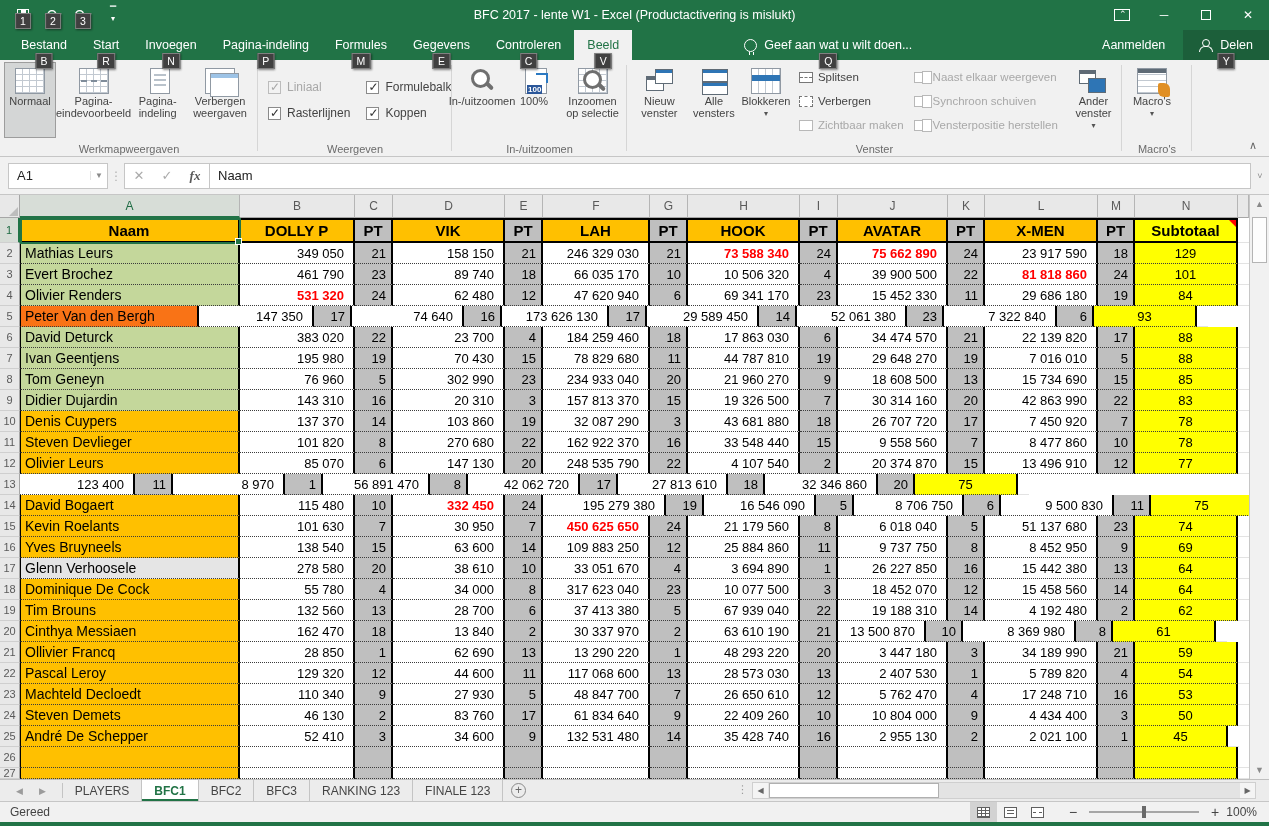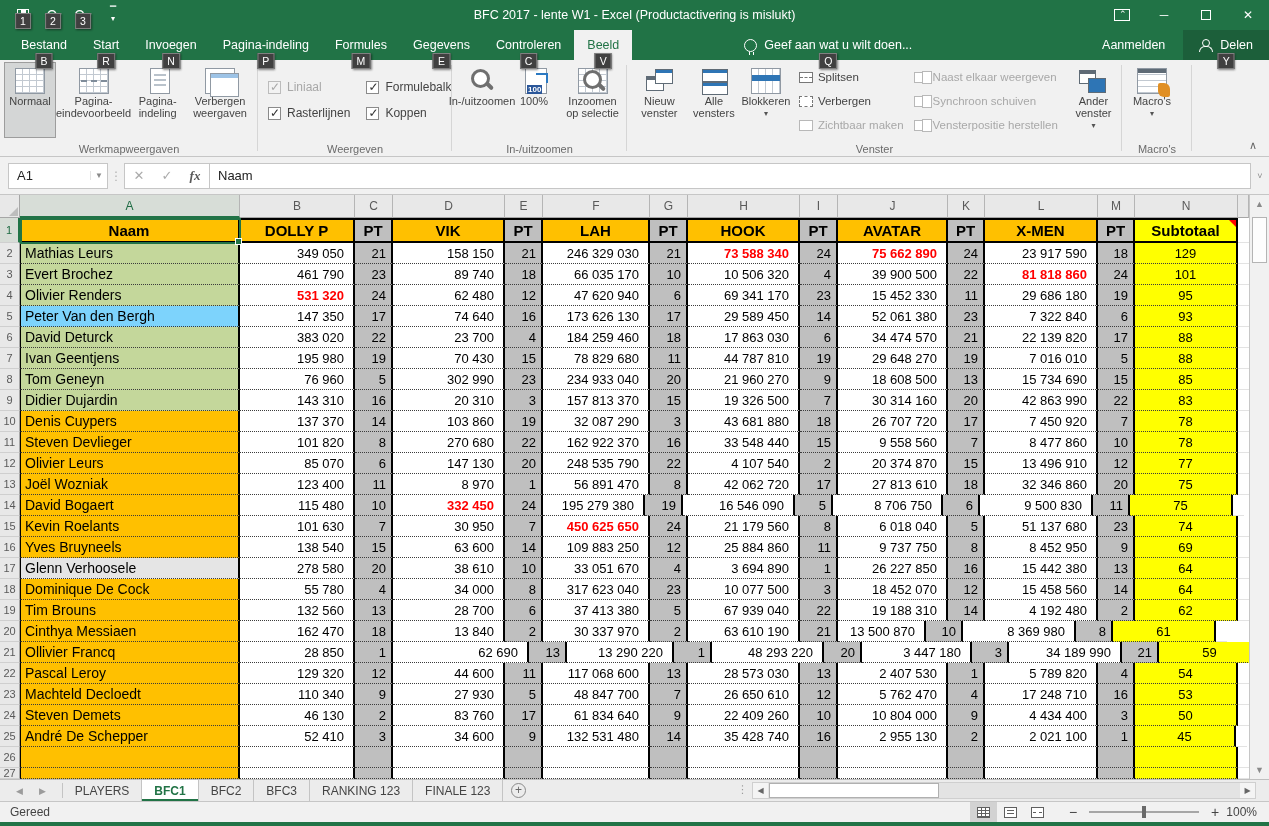--- a/index.html
+++ b/index.html
@@ -475,26 +475,26 @@
         <div class="cell val" style="width: 112px;">62 480</div>
         <div class="cell pt" style="width: 38px;">12</div>
         <div class="cell val" style="width: 107px;">47 620 940</div>
         <div class="cell pt" style="width: 38px;">6</div>
         <div class="cell val" style="width: 112px;">69 341 170</div>
         <div class="cell pt" style="width: 38px;">23</div>
         <div class="cell val" style="width: 110px;">15 452 330</div>
         <div class="cell pt" style="width: 37px;">11</div>
         <div class="cell val" style="width: 113px;">29 686 180</div>
         <div class="cell pt" style="width: 37px;">19</div>
-        <div class="cell sub" style="width: 103px;">95</div>
+        <div class="cell sub" style="width: 103px;">84</div>
         <div class="cell partialc" style="width: 11px;"></div>
       </div>
       <div class="xrow" style="height: 21px;">
         <div class="rownum">5</div>
-        <div class="cell namec" style="width: 220px; background: #7dd3fc;">Peter Van den Bergh</div>
+        <div class="cell namec" style="width: 179px; background: #f97316;">Peter Van den Bergh</div>
         <div class="cell val" style="width: 115px;">147 350</div>
         <div class="cell pt" style="width: 38px;">17</div>
         <div class="cell val" style="width: 112px;">74 640</div>
         <div class="cell pt" style="width: 38px;">16</div>
         <div class="cell val" style="width: 107px;">173 626 130</div>
         <div class="cell pt" style="width: 38px;">17</div>
         <div class="cell val" style="width: 112px;">29 589 450</div>
         <div class="cell pt" style="width: 38px;">14</div>
         <div class="cell val" style="width: 110px;">52 061 380</div>
         <div class="cell pt" style="width: 37px;">23</div>
@@ -624,21 +624,20 @@
         <div class="cell pt" style="width: 38px;">2</div>
         <div class="cell val" style="width: 110px;">20 374 870</div>
         <div class="cell pt" style="width: 37px;">15</div>
         <div class="cell val" style="width: 113px;">13 496 910</div>
         <div class="cell pt" style="width: 37px;">12</div>
         <div class="cell sub" style="width: 103px;">77</div>
         <div class="cell partialc" style="width: 11px;"></div>
       </div>
       <div class="xrow" style="height: 21px;">
         <div class="rownum">13</div>
-        <div class="cell namec" style="width: 220px; background: rgb(255, 192, 0);">Joël Wozniak</div>
         <div class="cell val" style="width: 115px;">123 400</div>
         <div class="cell pt" style="width: 38px;">11</div>
         <div class="cell val" style="width: 112px;">8 970</div>
         <div class="cell pt" style="width: 38px;">1</div>
         <div class="cell val" style="width: 107px;">56 891 470</div>
         <div class="cell pt" style="width: 38px;">8</div>
         <div class="cell val" style="width: 112px;">42 062 720</div>
         <div class="cell pt" style="width: 38px;">17</div>
         <div class="cell val" style="width: 110px;">27 813 610</div>
         <div class="cell pt" style="width: 37px;">18</div>
@@ -647,21 +646,21 @@
         <div class="cell sub" style="width: 103px;">75</div>
         <div class="cell partialc" style="width: 11px;"></div>
       </div>
       <div class="xrow" style="height: 21px;">
         <div class="rownum">14</div>
         <div class="cell namec" style="width: 220px; background: rgb(255, 192, 0);">David Bogaert</div>
         <div class="cell val" style="width: 115px;">115 480</div>
         <div class="cell pt" style="width: 38px;">10</div>
         <div class="cell val red" style="width: 112px;">332 450</div>
         <div class="cell pt" style="width: 38px;">24</div>
-        <div class="cell val" style="width: 102px;">195 279 380</div>
+        <div class="cell val" style="width: 123px;">195 279 380</div>
         <div class="cell pt" style="width: 38px;">19</div>
         <div class="cell val" style="width: 112px;">16 546 090</div>
         <div class="cell pt" style="width: 38px;">5</div>
         <div class="cell val" style="width: 110px;">8 706 750</div>
         <div class="cell pt" style="width: 37px;">6</div>
         <div class="cell val" style="width: 113px;">9 500 830</div>
         <div class="cell pt" style="width: 37px;">11</div>
         <div class="cell sub" style="width: 103px;">75</div>
         <div class="cell partialc" style="width: 11px;"></div>
       </div>
@@ -771,21 +770,21 @@
         <div class="cell val" style="width: 113px;">8 369 980</div>
         <div class="cell pt" style="width: 37px;">8</div>
         <div class="cell sub" style="width: 103px;">61</div>
         <div class="cell partialc" style="width: 11px;"></div>
       </div>
       <div class="xrow" style="height: 21px;">
         <div class="rownum">21</div>
         <div class="cell namec" style="width: 220px; background: rgb(255, 192, 0);">Ollivier Francq</div>
         <div class="cell val" style="width: 115px;">28 850</div>
         <div class="cell pt" style="width: 38px;">1</div>
-        <div class="cell val" style="width: 136px;">62 690</div>
+        <div class="cell val" style="width: 112px;">62 690</div>
         <div class="cell pt" style="width: 38px;">13</div>
         <div class="cell val" style="width: 107px;">13 290 220</div>
         <div class="cell pt" style="width: 38px;">1</div>
         <div class="cell val" style="width: 112px;">48 293 220</div>
         <div class="cell pt" style="width: 38px;">20</div>
         <div class="cell val" style="width: 110px;">3 447 180</div>
         <div class="cell pt" style="width: 37px;">3</div>
         <div class="cell val" style="width: 113px;">34 189 990</div>
         <div class="cell pt" style="width: 37px;">21</div>
         <div class="cell sub" style="width: 103px;">59</div>
@@ -853,21 +852,21 @@
         <div class="cell val" style="width: 112px;">34 600</div>
         <div class="cell pt" style="width: 38px;">9</div>
         <div class="cell val" style="width: 107px;">132 531 480</div>
         <div class="cell pt" style="width: 38px;">14</div>
         <div class="cell val" style="width: 112px;">35 428 740</div>
         <div class="cell pt" style="width: 38px;">16</div>
         <div class="cell val" style="width: 110px;">2 955 130</div>
         <div class="cell pt" style="width: 37px;">2</div>
         <div class="cell val" style="width: 113px;">2 021 100</div>
         <div class="cell pt" style="width: 37px;">1</div>
-        <div class="cell sub" style="width: 101px;">45</div>
+        <div class="cell sub" style="width: 93px;">45</div>
         <div class="cell partialc" style="width: 11px;"></div>
       </div>
       <div class="xrow" style="height: 21px;">
         <div class="rownum">26</div>
         <div class="cell namec" style="width: 220px; background: rgb(255, 192, 0);"></div>
         <div class="cell val" style="width: 115px;"></div>
         <div class="cell pt" style="width: 38px;"></div>
         <div class="cell val" style="width: 112px;"></div>
         <div class="cell pt" style="width: 38px;"></div>
         <div class="cell val" style="width: 107px;"></div>

